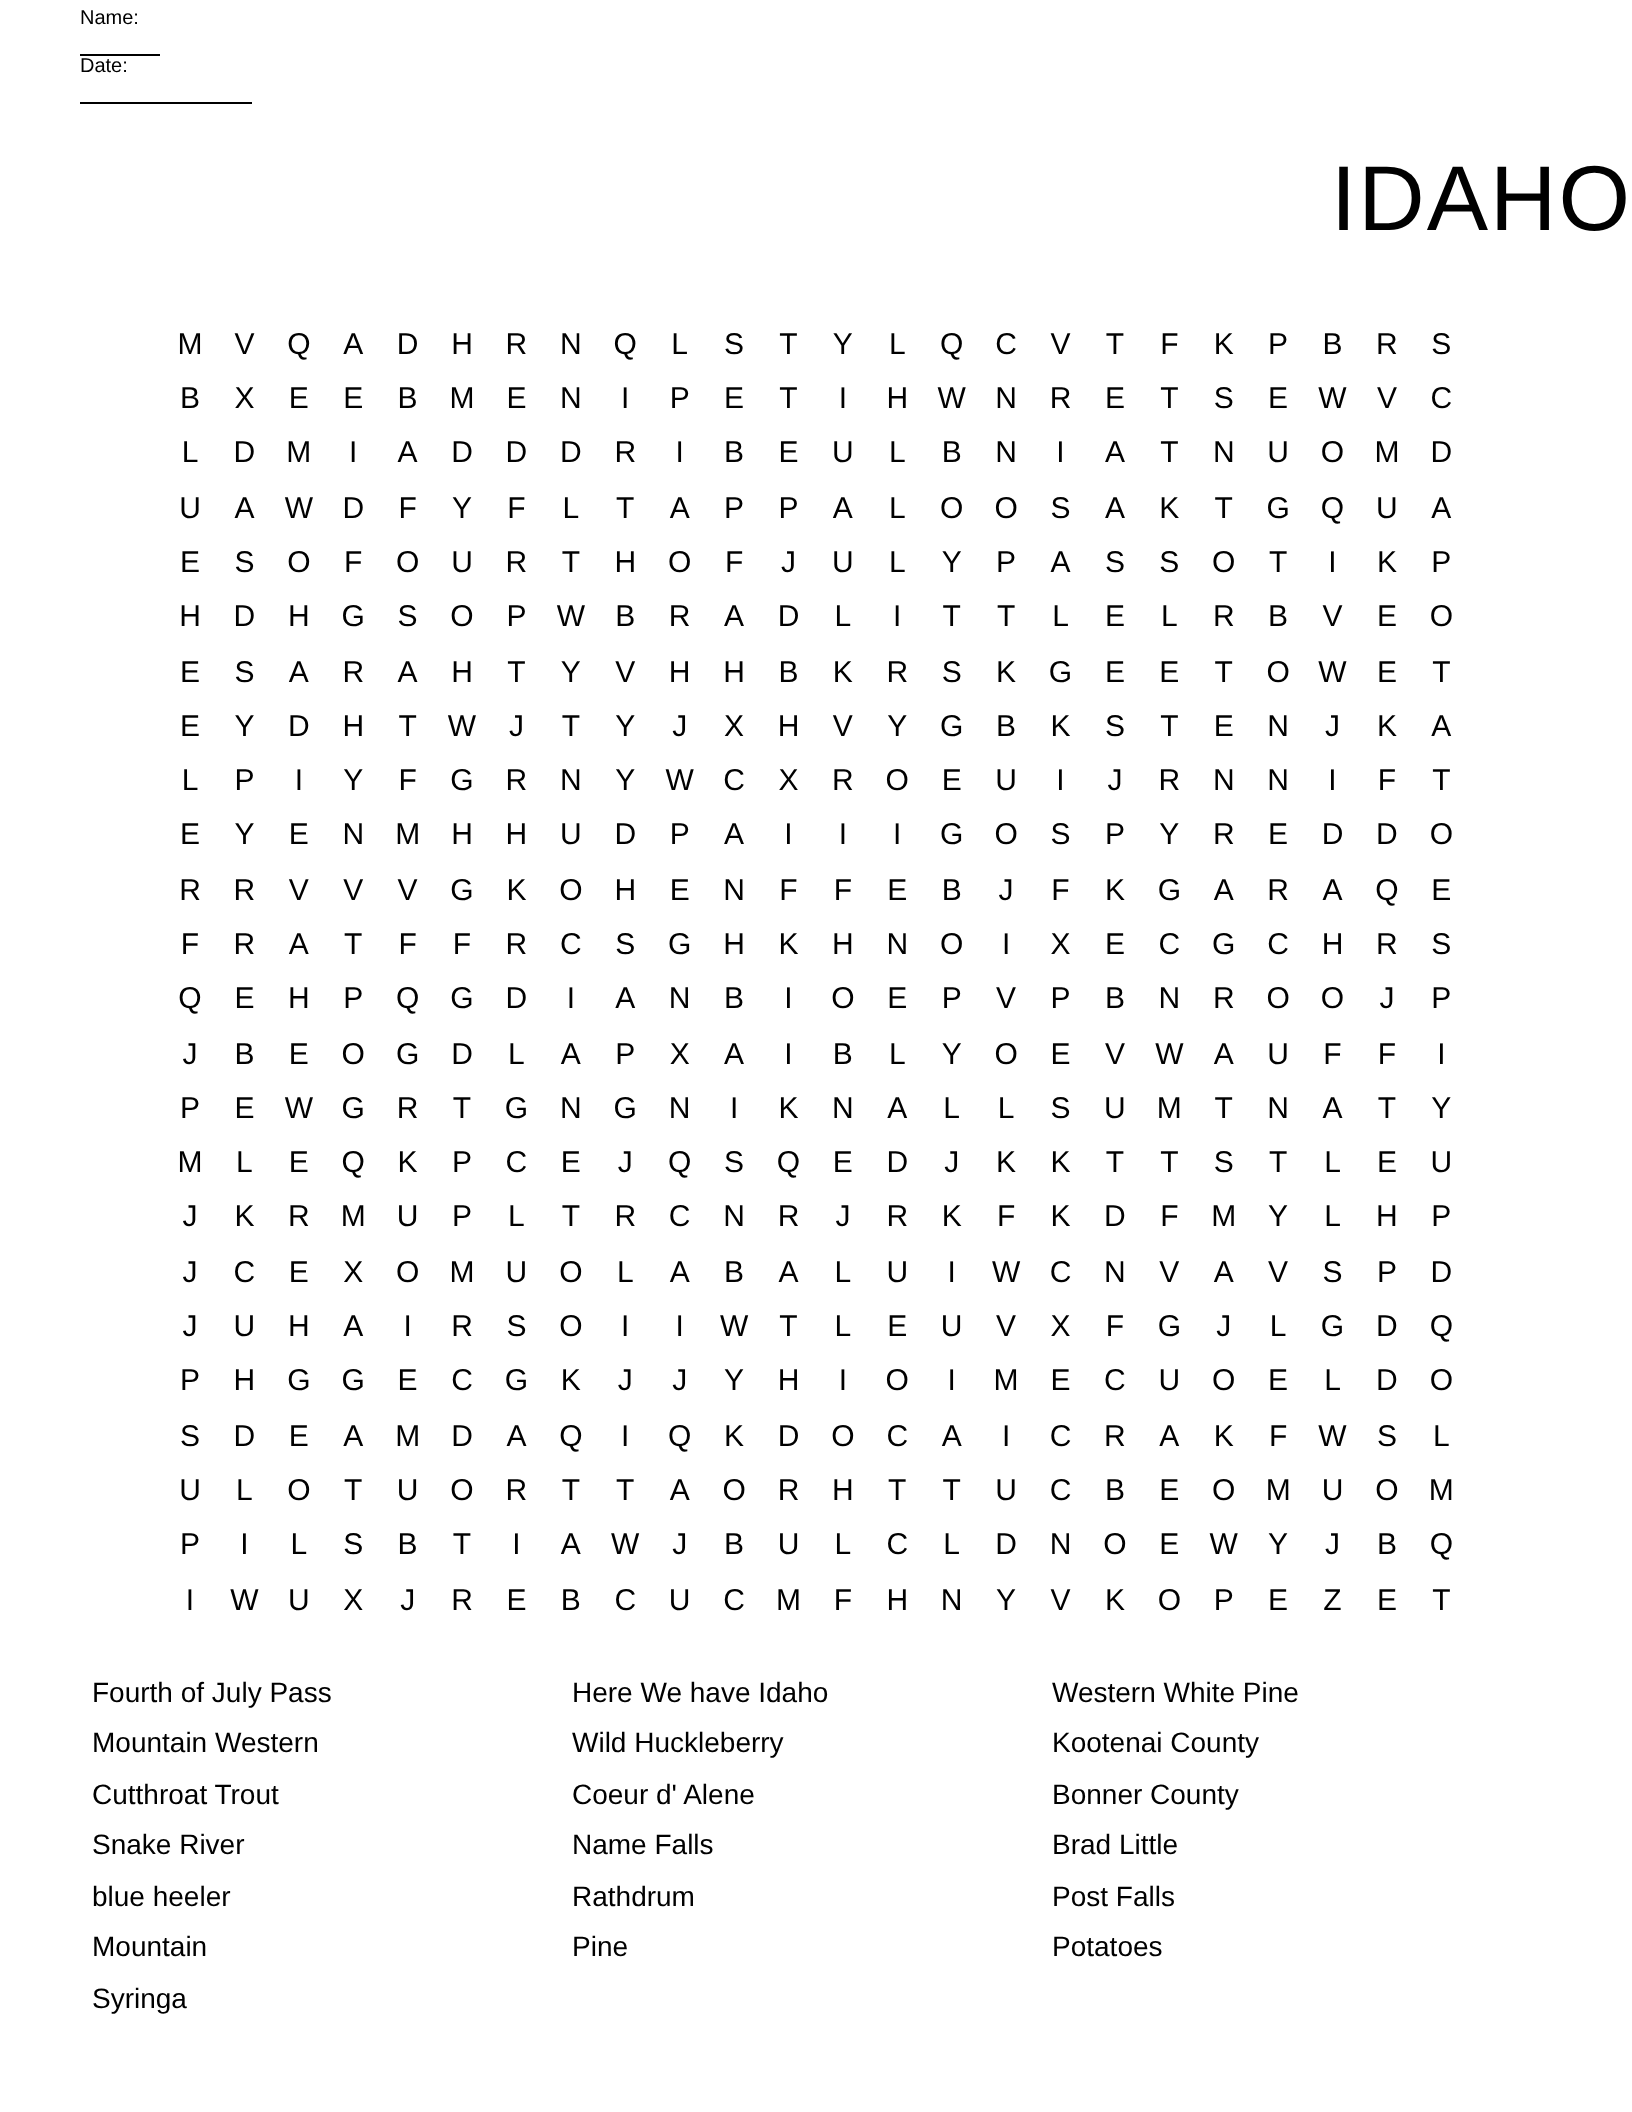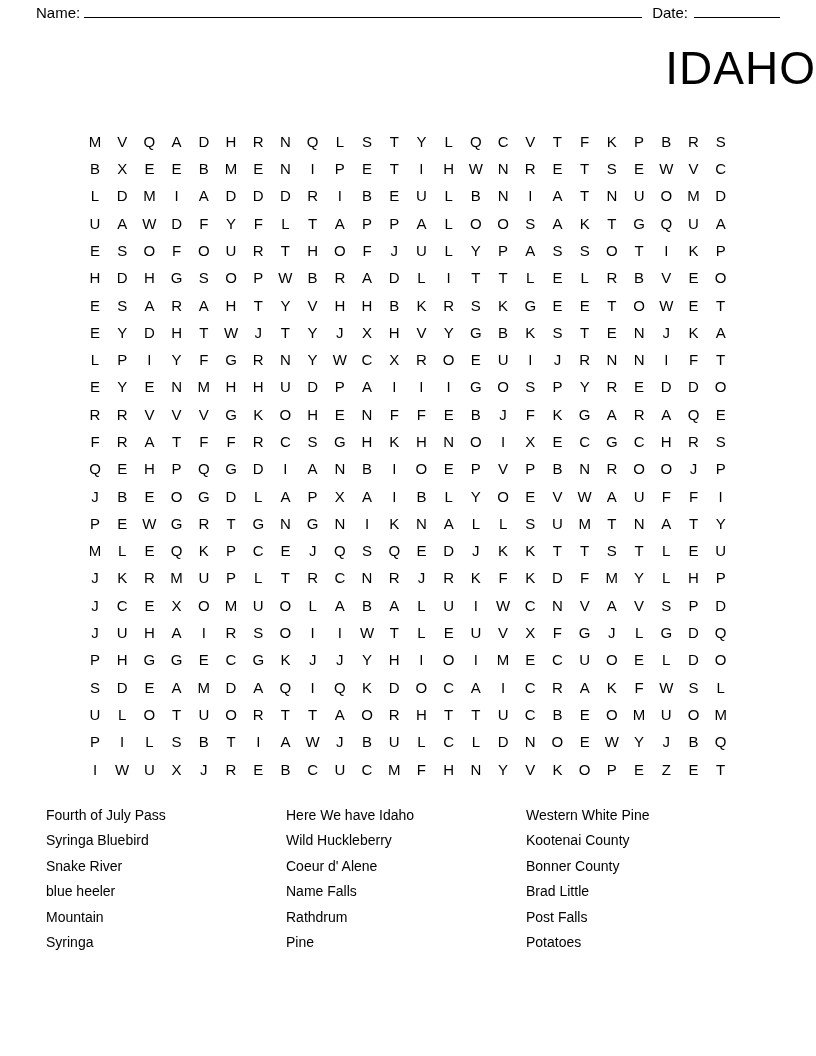--- a/index.html
+++ b/index.html
@@ -21,22 +21,23 @@
     box-sizing: border-box;
     padding: 0;
     position: relative;
   }
 
   
   .header-row {
     display: flex;
     align-items: baseline;
     padding: 4px 36px 0 36px;
-    font-size: 15px;
+    font-size: 10px;
     white-space: nowrap;
+    flex-direction: column;
   }
   .name-label { margin-right: 2px; }
   .name-rule {
     flex: 1 1 auto;
     border-bottom: 1px solid #000;
     height: 12px;
     margin: 0 10px 0 2px;
     min-width: 40px;
   }
   .date-label { margin-right: 2px; }
@@ -731,21 +732,22 @@
         <span class="cell">E</span>
         <span class="cell">Z</span>
         <span class="cell">E</span>
         <span class="cell">T</span>
       </div>
     </div>
 
   <div class="wordlist" id="wordlist">
       <div class="word-col">
         <div class="word">Fourth of July Pass</div>
-        <div class="word">Syringa Bluebird</div>
+        <div class="word">Mountain Western</div>
+        <div class="word">Cutthroat Trout</div>
         <div class="word">Snake River</div>
         <div class="word">blue heeler</div>
         <div class="word">Mountain</div>
         <div class="word">Syringa</div>
       </div>
       <div class="word-col">
         <div class="word">Here We have Idaho</div>
         <div class="word">Wild Huckleberry</div>
         <div class="word">Coeur d' Alene</div>
         <div class="word">Name Falls</div>

